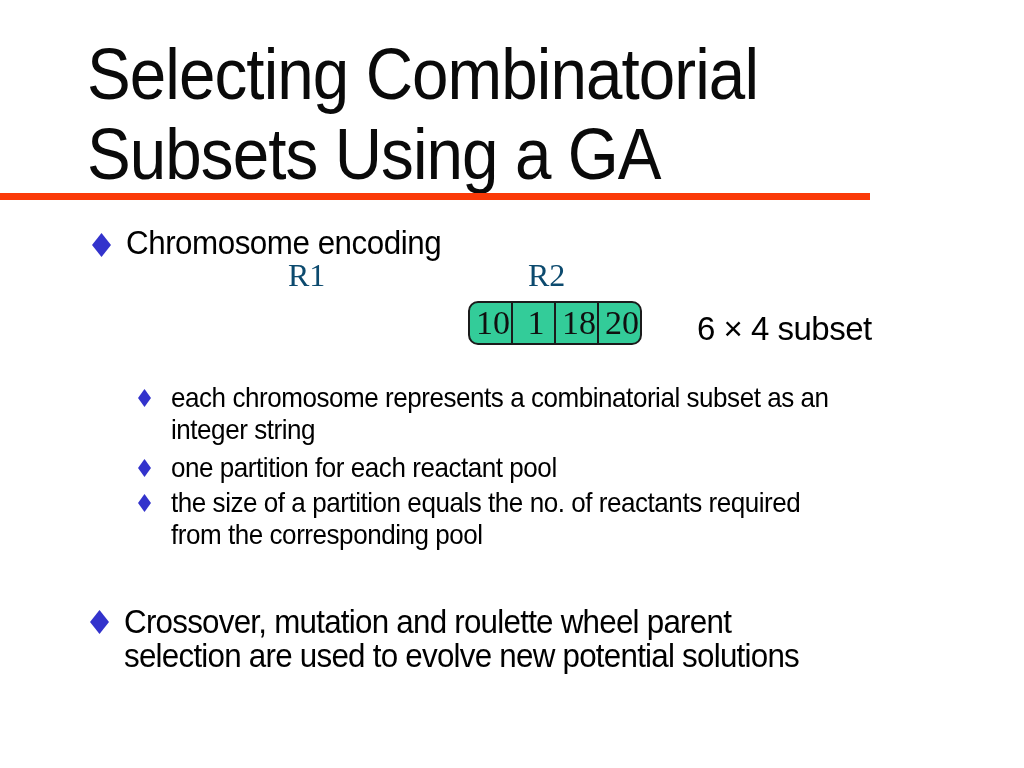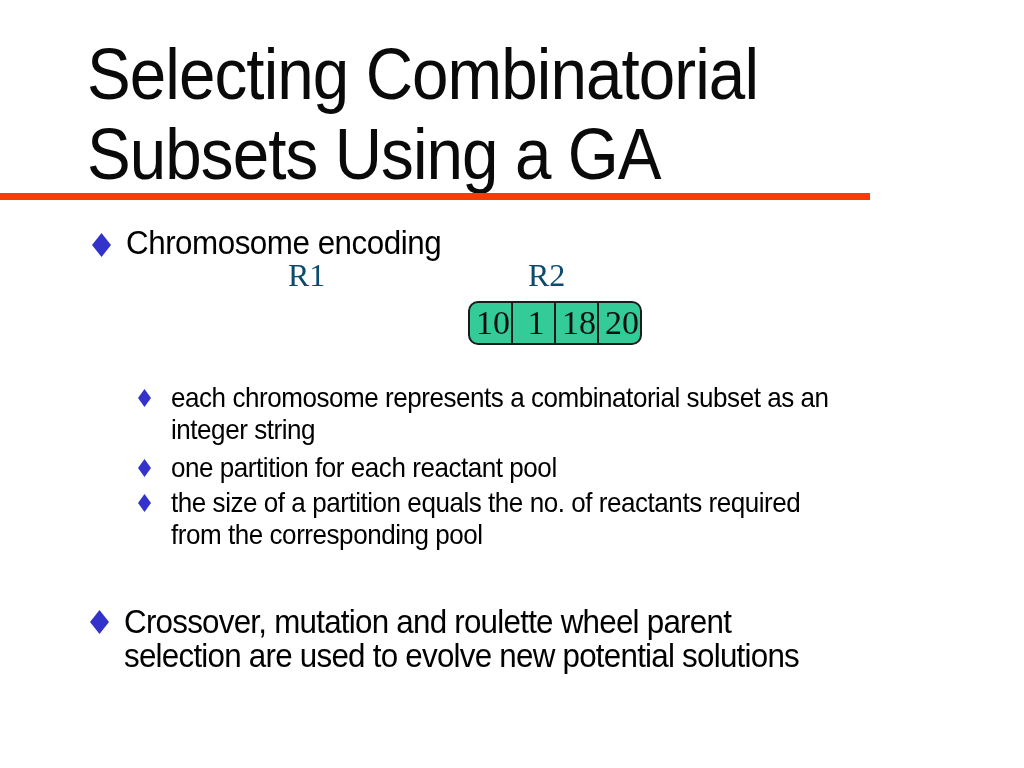--- a/index.html
+++ b/index.html
@@ -112,20 +112,21 @@
   <div class="rlabel r2">R2</div>
 
 
   <div class="strip r2">
     <div class="cell">10</div>
     <div class="cell">1</div>
     <div class="cell">18</div>
     <div class="cell">20</div>
   </div>
 
+  <div class="caption">6 × 4 subset</div>
 
   <div class="sub sb1">
     <span class="sub-diamond">
       <svg width="13" height="18" viewBox="0 0 13 18">
           <polygon points="6.5,0 13,9 6.5,18 0,9" fill="#3333cc"></polygon>
         </svg>
     </span>
     <div class="sub-lines">
       <div>each chromosome represents a combinatorial subset as an</div>
       <div>integer string</div>

